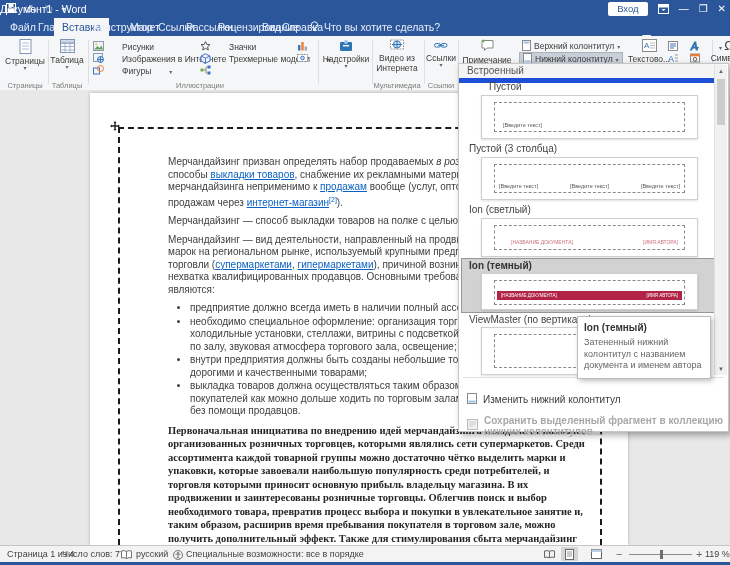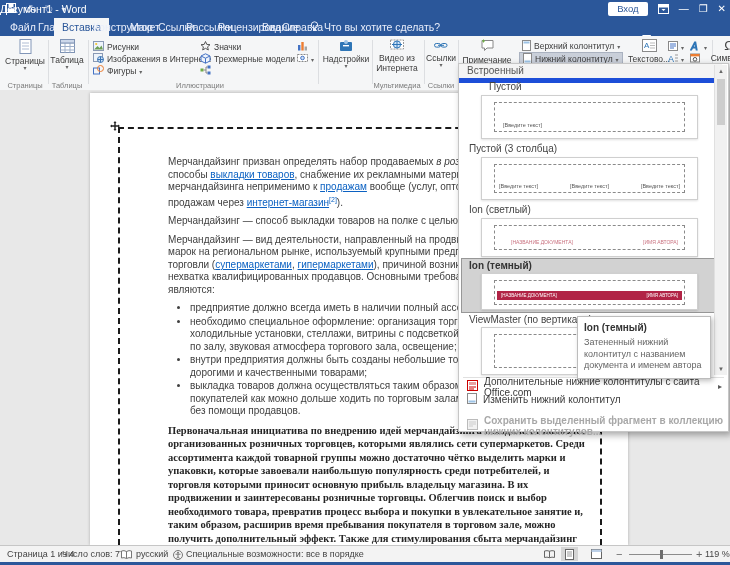--- a/index.html
+++ b/index.html
@@ -20,21 +20,21 @@
   .tab{position:absolute;top:0;height:18px;line-height:18px;padding:0 8px;color:#e9eefb;font-size:10.5px;}
   .tab.active{background:#f5f6f7;color:#2b579a;}
   .tellme{position:absolute;top:0;height:18px;display:flex;align-items:center;gap:5px;color:#e9eefb;font-size:10.5px;}
   .share{position:absolute;right:6px;top:12px;height:18px;display:flex;align-items:center;gap:4px;color:#fff;font-size:15px;text-align:center;}
   
   .ribbon{position:absolute;left:0;top:36px;width:730px;height:54px;background:#f5f6f7;border-bottom:1px solid #d2d2d2;}
   .vsep{position:absolute;top:4px;height:44px;width:1px;background:#dcdee1;}
   .glabel{position:absolute;top:45px;font-size:7.5px;color:#7b7b7b;text-align:center;white-space:nowrap;}
   .bigbtn{position:absolute;top:3px;display:flex;flex-direction:column;align-items:center;font-size:8.5px;color:#3b3b3b;line-height:10px;}
   .bigbtn .car{font-size:6px;color:#666;line-height:5px;}
-  .rb-s{position:absolute;display:flex;align-items:center;gap:3px;font-size:8.5px;color:#3b3b3b;white-space:nowrap;height:12px;}
+  .rb-s{position:absolute;display:flex;align-items:center;gap:18px;font-size:8.5px;color:#3b3b3b;white-space:nowrap;height:12px;}
   .hfbtn{position:absolute;display:flex;align-items:center;gap:3px;font-size:8.5px;color:#3b3b3b;white-space:nowrap;height:12px;padding:0 3px;}
   .hfbtn.pressed{background:#c9cfd9;border:1px solid #aab2c0;}
   .ic{display:inline-block;flex:0 0 auto;}
   
   .docarea{position:absolute;left:0;top:90px;width:730px;height:455px;background:#e8e8e8;overflow:hidden;}
   .page{position:absolute;left:90px;top:3px;width:538px;height:452px;background:#fff;box-shadow:0 0 3px rgba(0,0,0,.25);}
   .mq-top{position:absolute;left:28px;top:34px;width:482px;height:0;border-top:2px dashed #1a1a1a;}
   .mq-left{position:absolute;left:28px;top:34px;width:0;height:418px;border-left:2px dashed #1a1a1a;}
   .mq-right{position:absolute;left:510px;top:34px;width:0;height:418px;border-left:2px dashed #1a1a1a;}
   .doctext{position:absolute;left:78px;top:63px;width:424px;font-size:10px;line-height:12.5px;color:#404040;}
@@ -453,31 +453,20 @@
     </div>
 
     <div class="scrolltrack">
       <div class="sarrow" style="top:0;">▲</div>
       <div class="sthumb"></div>
       <div class="sarrow" style="top:298px;">▼</div>
     </div>
 
     <div class="dd-sep"></div>
 
-    <div class="dd-item" style="top:316px;">
-      <span class="ic">
-        <svg width="11" height="11" viewBox="0 0 11 11">
-            <rect x="0.5" y="0.5" width="10" height="10" fill="#fff" stroke="#c00"></rect>
-            <rect x="2" y="2" width="7" height="3" fill="#e8a0a0"></rect>
-            <path d="M2 7 H9 M2 9 H7" stroke="#c00"></path>
-          </svg>
-      </span>
-      <span>Дополнительные нижние колонтитулы с сайта Office.com</span>
-      <span class="dd-arrow">▸</span>
-    </div>
     <div class="dd-item" style="top:329px;">
       <span class="ic">
         <svg width="10" height="11" viewBox="0 0 10 11">
             <rect x="0.5" y="0.5" width="9" height="10" fill="#fff" stroke="#8a8a8a"></rect>
             <rect x="1.5" y="7.5" width="7" height="2" fill="#9dc3e6"></rect>
           </svg>
       </span>
       <span>Изменить нижний колонтитул</span>
     </div>
     <div class="dd-item disabled" style="top:355px;">

